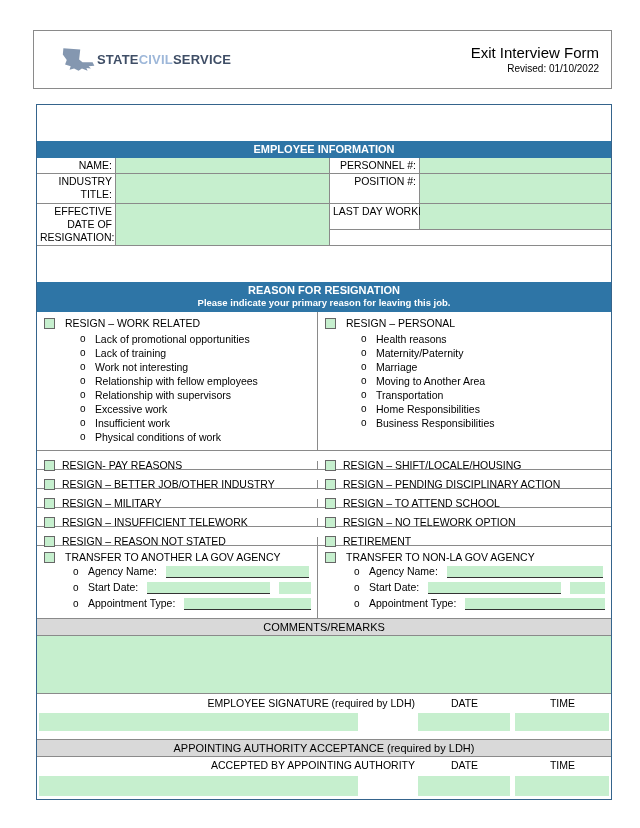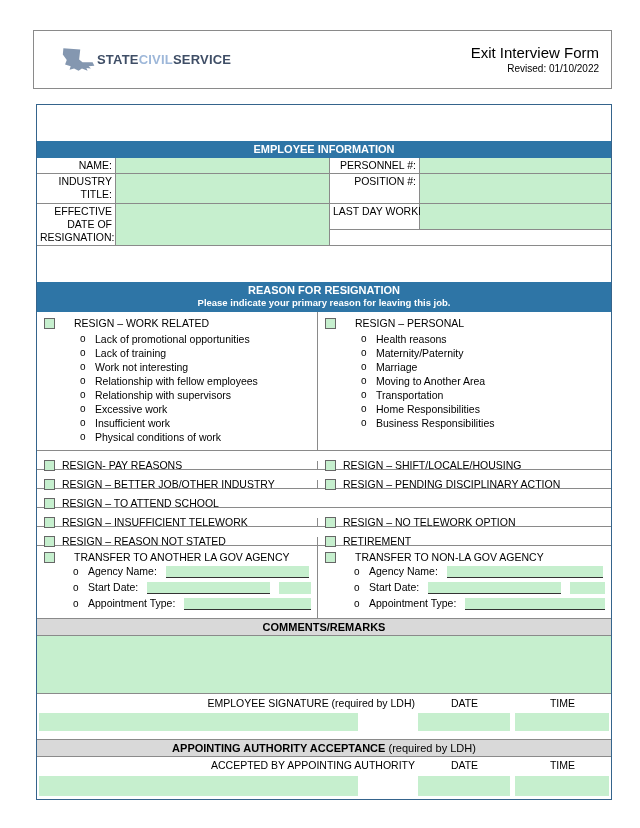--- a/index.html
+++ b/index.html
@@ -55,21 +55,21 @@
   .r-eff { height: 42px; }
   .nowrap { white-space: nowrap; overflow: visible; }
   .r3-right { flex: 1; display: flex; flex-direction: column; }
   .r3-top { display: flex; height: 26px; border-bottom: 1px solid #8a8a8a; }
   .r3-fill { flex: 1; background: #fff; }
 
   
   .two-col { display: flex; border-bottom: 1px solid #8a8a8a; }
   .col-l { width: 281px; border-right: 1px solid #8a8a8a; padding: 5px 6px 6px 7px; }
   .col-r { flex: 1; padding: 5px 6px 6px 7px; }
-  .chk-line { display: flex; align-items: center; gap: 19px; font-size: 10.5px; }
+  .chk-line { display: flex; align-items: center; gap: 10px; font-size: 10.5px; }
   .checkbox { width: 11px; height: 11px; background: #C6EFCE; border: 1px solid #666; flex: none; }
   .sub-list { margin: 3px 0 0 36px; display: flex; flex-direction: column; }
   .sub-item { display: flex; gap: 9px; font-size: 10.5px; line-height: 14px; }
   .obullet { font-size: 10px; width: 6px; flex: none; }
 
   .chk-row { display: flex; border-bottom: 1px solid #8a8a8a; height: 19px; }
   .chk-cell { display: flex; align-items: center; gap: 7px; padding: 0 6px 0 7px; font-size: 10.5px; margin-top: 10px; }
   .chk-cell.left { width: 281px; border-right: 1px solid #8a8a8a; }
   .chk-cell.right { flex: 1; }
 
@@ -81,21 +81,21 @@
   .t-item { display: flex; align-items: flex-end; gap: 9px; font-size: 10.5px; line-height: 15px; margin-left: 29px; }
   .t-label { flex: none; }
   .blank { background: #C6EFCE; border-bottom: 1px solid #333; height: 12px; margin-bottom: 1px; }
   .blank.agency { flex: 1; margin-right: 2px; }
   .blank.start { width: 138px; }
   .blank.appt { width: 146px; }
   .endfill { width: 36px; height: 12px; background: #C6EFCE; margin-left: auto; margin-bottom: 1px; }
 
   
   .bar-gray { background: #D9D9D9; text-align: center; height: 17px; line-height: 17px; border-bottom: 1px solid #8a8a8a; font-size: 11px; }
-  .bold { font-weight: bold; }
+  .bold { font-weight: normal; }
   .comments-area { height: 58px; border-bottom: 1px solid #8a8a8a; }
   .sig-labels { display: flex; align-items: center; height: 17px; font-size: 10.5px; padding-left: 4px; }
   .sig-emp { flex: 1; text-align: right; }
   .sig-date { width: 99px; text-align: center; }
   .sig-time { width: 97px; text-align: center; }
   .fields-row { display: flex; padding: 2px 2px; height: 22px; }
   .f-sig { width: 320px; }
   .f-date { width: 93px; margin-left: 60px; }
   .f-time { width: 94px; margin-left: 5px; }
   .spacer { height: 7px; border-bottom: 1px solid #8a8a8a; background: #fff; }
@@ -248,20 +248,24 @@
     <div class="chk-cell left">
         <span class="checkbox"></span>
         <span>RESIGN – BETTER JOB/OTHER INDUSTRY</span>
       </div>
     <div class="chk-cell right">
         <span class="checkbox"></span>
         <span>RESIGN – PENDING DISCIPLINARY ACTION</span>
       </div>
   </div>
   <div class="chk-row">
+    <div class="chk-cell left">
+        <span class="checkbox"></span>
+        <span>RESIGN – MILITARY</span>
+      </div>
     <div class="chk-cell right">
         <span class="checkbox"></span>
         <span>RESIGN – TO ATTEND SCHOOL</span>
       </div>
   </div>
   <div class="chk-row">
     <div class="chk-cell left">
         <span class="checkbox"></span>
         <span>RESIGN – INSUFFICIENT TELEWORK</span>
       </div>

